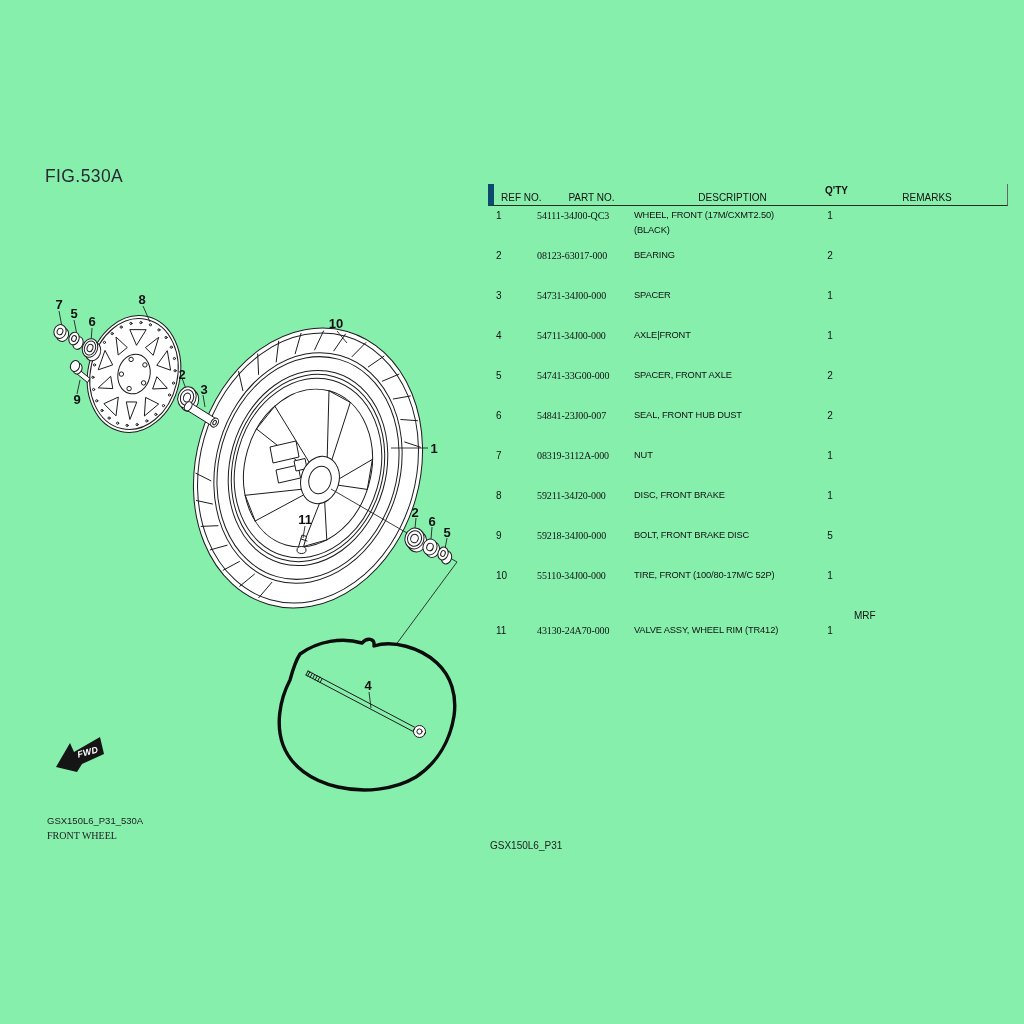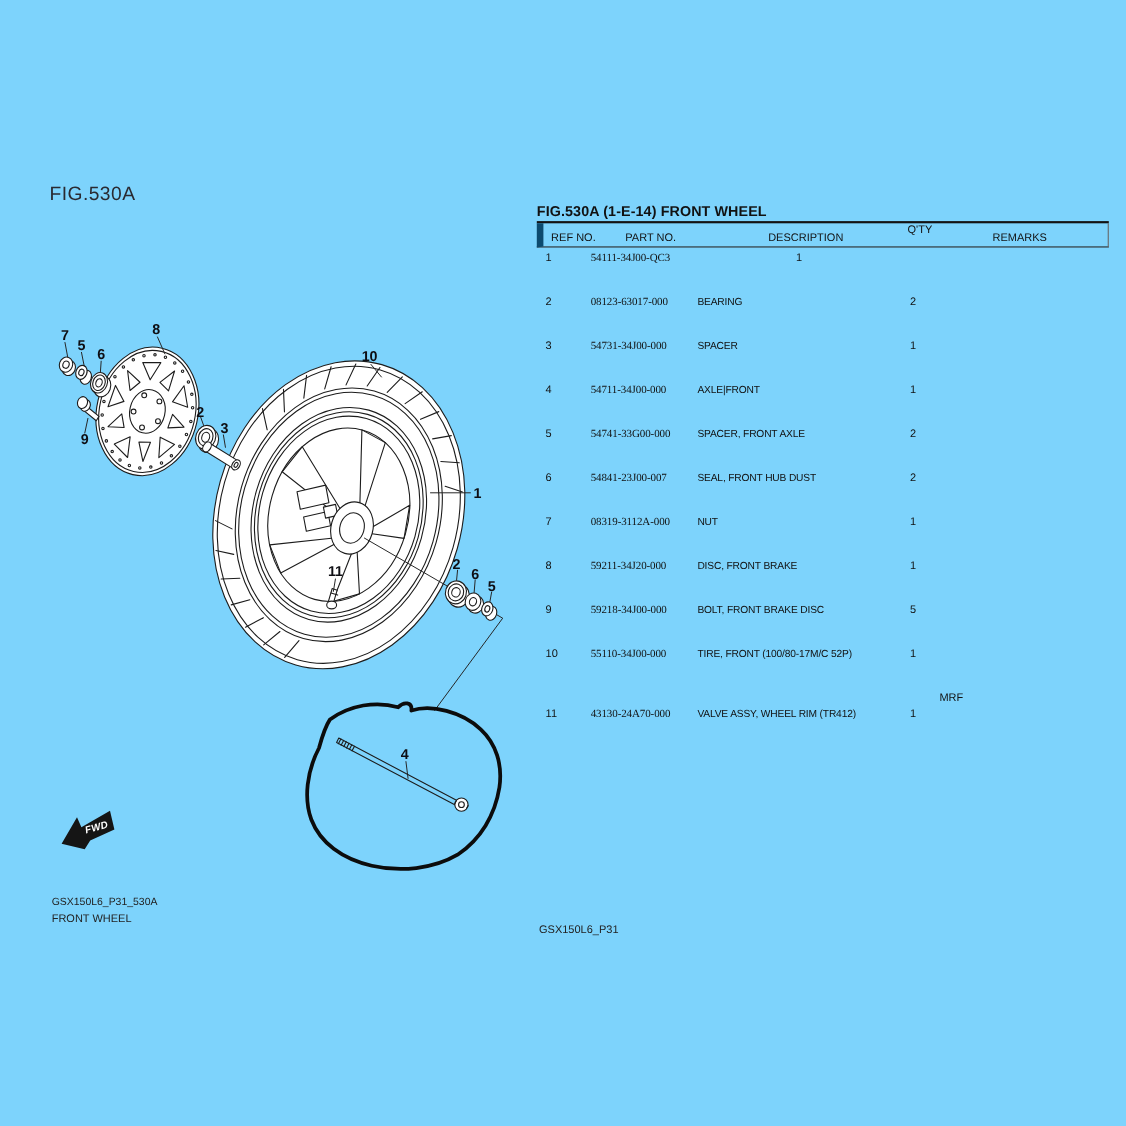--- a/index.html
+++ b/index.html
@@ -1,46 +1,46 @@
 <!DOCTYPE html>
 <html><head>
 <meta charset="utf-8">
 <style>
   html,body{margin:0;padding:0;background:#fff;}
-  .page{position:relative;width:1024px;height:1024px;background:#7dd3fc;
+  .page{position:relative;width:1024px;height:1024px;background:#86efac;
         font-family:"Liberation Sans",sans-serif;color:#111;overflow:hidden;}
 
   .fig-label{position:absolute;left:45px;top:166px;font-size:17.5px;color:#2a2a31;letter-spacing:.4px;}
 
   svg.diagram{position:absolute;left:0;top:0;}
   .ln{stroke:#1c1c1c;stroke-width:1;fill:none;stroke-linecap:round;stroke-linejoin:round;}
   .lnf{stroke:#1c1c1c;stroke-width:1;fill:#fff;stroke-linejoin:round;}
   .ld{stroke:#242424;stroke-width:.9;fill:none;}
   .blob{stroke:#0c0c0c;stroke-width:3.4;fill:none;stroke-linejoin:round;stroke-linecap:round;}
   .callout{font:bold 13px "Liberation Sans",sans-serif;fill:#0e0e13;}
   .fwd-text{font:italic bold 9px "Liberation Sans",sans-serif;fill:#fff;text-anchor:middle;letter-spacing:.3px;}
 
   .parts{position:absolute;left:488px;top:184px;width:520px;}
   .pt-title{font-size:13px;font-weight:bold;letter-spacing:.1px;padding-bottom:2px;border-bottom:2.5px solid #131313;}
   .pt-head{display:grid;grid-template-columns:49px 97px 185px 22px 1fr;
            border-bottom:1.2px solid #2a2a2a;border-left:6px solid #0c4a6e;border-right:1px solid #666;
            height:19px;align-items:end;font-size:10px;padding-bottom:2px;}
   .h-ref{padding-left:7px;}
   .h-part,.h-desc,.h-qty,.h-rem{text-align:center;}
-  .h-qty{transform:translateY(-7px);}
+  .h-qty{transform:translateY(-7px);font-weight:bold;}
   #table-rows{margin-top:2px;}
   .pt-row{display:grid;grid-template-columns:49px 97px 185px 22px 1fr;font-size:10px;line-height:15px;}
   .pt-ref{padding-left:8px;}
   .pt-part{letter-spacing:-.1px;font-family:Liberation Serif, serif;}
   .pt-desc{font-size:9.3px;letter-spacing:-.15px;line-height:15px;}
   .pt-qty{text-align:center;}
   .pt-remarks{padding-left:13px;margin-top:40px;}
 
   .footer-left1{position:absolute;left:47px;top:815px;font-size:9.5px;color:#222;}
-  .footer-left2{position:absolute;left:47px;top:830px;font-size:10px;color:#222;}
+  .footer-left2{position:absolute;left:47px;top:830px;font-size:10px;color:#222;font-family:Liberation Serif, serif;}
   .footer-center{position:absolute;left:490px;top:840px;font-size:10px;color:#222;}
 </style>
 </head>
 <body>
 
 <div class="page">
 
   <div class="fig-label">FIG.530A</div>
 
   <svg class="diagram" id="diagram-svg" width="1024" height="1024" viewBox="0 0 1024 1024">
@@ -246,32 +246,35 @@
         <text x="434" y="453" class="callout" text-anchor="middle">1</text>
         <text x="305" y="524" class="callout" text-anchor="middle">11</text>
         <text x="415" y="517" class="callout" text-anchor="middle">2</text>
         <text x="432" y="526" class="callout" text-anchor="middle">6</text>
         <text x="447" y="537" class="callout" text-anchor="middle">5</text>
         <text x="368" y="690" class="callout" text-anchor="middle">4</text>
       </g>
   </svg>
 
   <div class="parts">
-    <div class="pt-title">FIG.530A (1-E-14) FRONT WHEEL</div>
     <div class="pt-head">
       <div class="h-ref">REF NO.</div>
       <div class="h-part">PART NO.</div>
       <div class="h-desc">DESCRIPTION</div>
       <div class="h-qty">Q'TY</div>
       <div class="h-rem">REMARKS</div>
     </div>
     <div id="table-rows">
         <div class="pt-row">
           <div class="pt-ref">1</div>
           <div class="pt-part">54111-34J00-QC3</div>
+          <div class="pt-desc">
+            <div>WHEEL, FRONT (17M/CXMT2.50)</div>
+            <div>(BLACK)</div>
+          </div>
           <div class="pt-qty">1</div>
           <div class="pt-remarks"></div>
         </div>
         <div class="pt-row">
           <div class="pt-ref">2</div>
           <div class="pt-part">08123-63017-000</div>
           <div class="pt-desc">
             <div>BEARING</div>
           </div>
           <div class="pt-qty">2</div>

